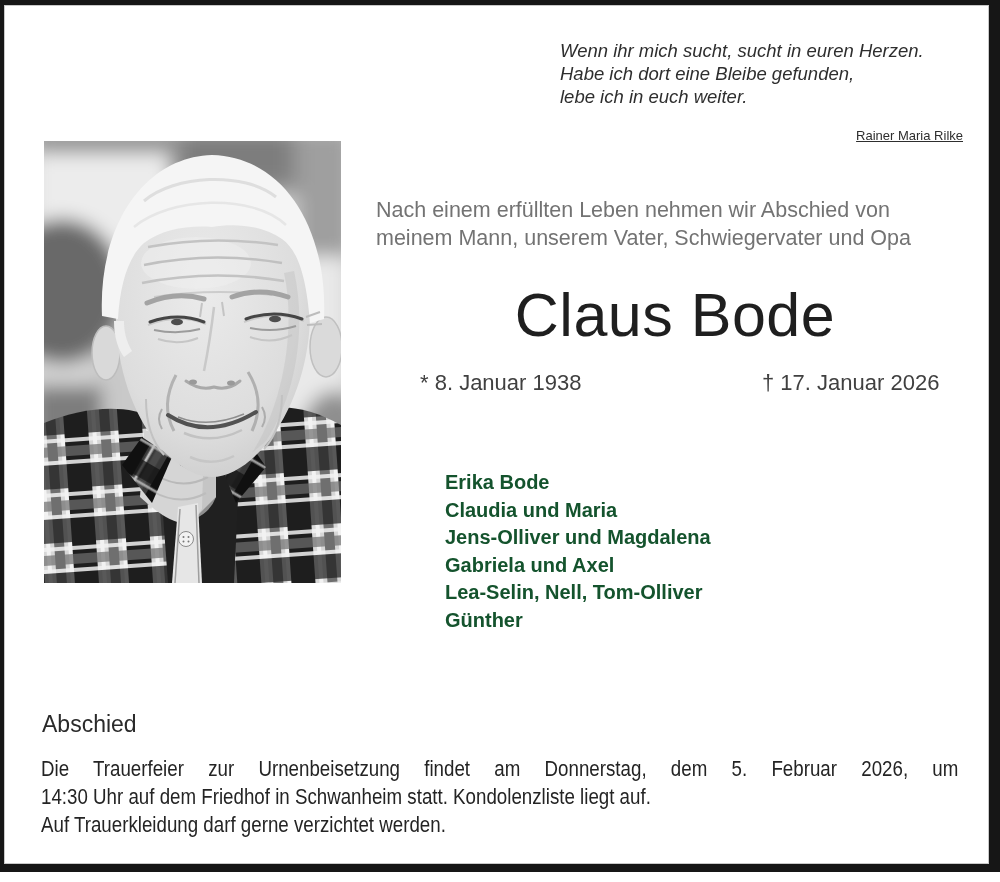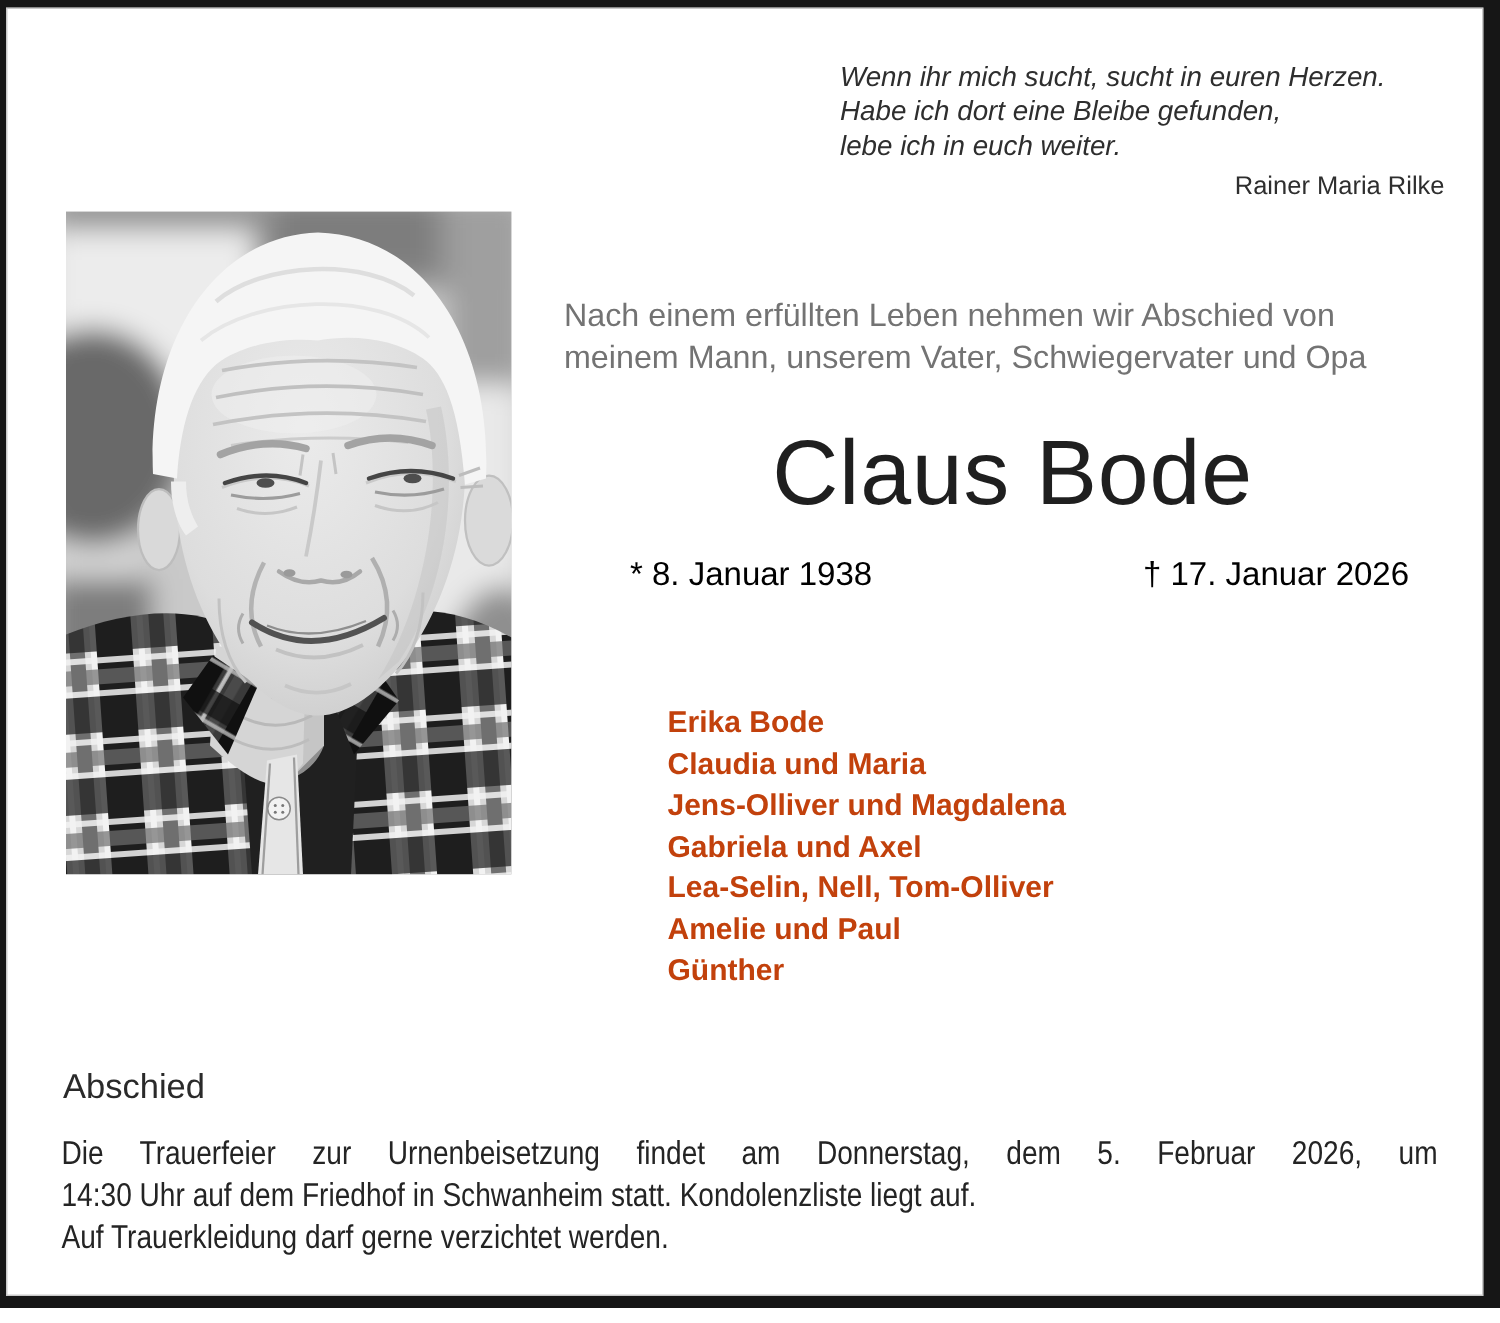--- a/index.html
+++ b/index.html
@@ -5,32 +5,32 @@
   html,body{margin:0;padding:0;background:#ffffff;}
   body{font-family:"Liberation Sans","DejaVu Sans",sans-serif;color:#2b2b2b;}
   #page{position:relative;width:1000px;height:872px;background:#ffffff;overflow:hidden;}
   
   #frame{position:absolute;inset:0;border-style:solid;border-color:#161616;
          border-width:5px 11px 8px 4px;box-shadow:inset 0 0 0 1px #c9c9c9;
          pointer-events:none;z-index:50;}
   .abs{position:absolute;}
   
   .quote{left:560px;top:39px;width:403px;font-style:italic;font-size:18.5px;line-height:23px;color:#2e2e2e;}
-  .quote-attrib{margin-top:4px;font-style:normal;text-align:right;font-size:17px;color:#2e2e2e;}
+  .quote-attrib{margin-top:16px;font-style:normal;text-align:right;font-size:13px;color:#2e2e2e;text-decoration:underline;}
   
   .intro{left:376px;top:197px;font-size:21.5px;line-height:27.5px;white-space:nowrap;color:#737373;}
   
   .name{left:378px;top:285px;width:594px;text-align:center;font-size:61px;line-height:1;
         letter-spacing:0.5px;color:#1f1f1f;}
   
-  .dates{left:378px;top:370px;width:594px;height:30px;font-size:22px;color:#000000;}
+  .dates{left:378px;top:370px;width:594px;height:30px;font-size:22px;color:#404040;}
   .birth{position:absolute;left:42px;top:0;white-space:nowrap;}
   .death{position:absolute;left:384px;top:0;white-space:nowrap;}
   
-  .family{left:445px;top:469px;font-weight:bold;font-size:20px;line-height:27.5px;color:#c2410c;white-space:nowrap;}
+  .family{left:445px;top:469px;font-weight:bold;font-size:20px;line-height:27.5px;color:#14532d;white-space:nowrap;}
   
   .city{left:42px;top:711px;font-size:23px;color:#2a2a2a;}
   
   .funeral{left:41px;top:755px;width:1078px;transform:scaleX(0.851);transform-origin:0 0;
            font-size:22px;line-height:28px;color:#242424;}
   .funeral .justify{text-align:justify;text-align-last:justify;}
   .photo{left:44px;top:141px;width:297px;height:442px;overflow:hidden;background:#cfcfcf;}
   .photo svg{display:block;}
 </style>
 </head>
@@ -178,21 +178,20 @@
     <span class="birth">* 8. Januar 1938</span>
     <span class="death">† 17. Januar 2026</span>
   </div>
 
   <div class="abs family">
     <div>Erika Bode</div>
     <div>Claudia und Maria</div>
     <div>Jens-Olliver und Magdalena</div>
     <div>Gabriela und Axel</div>
     <div>Lea-Selin, Nell, Tom-Olliver</div>
-    <div>Amelie und Paul</div>
     <div>Günther</div>
   </div>
 
   <div class="abs city">Abschied</div>
 
   <div class="abs funeral">
     <div class="justify">Die Trauerfeier zur Urnenbeisetzung findet am Donnerstag, dem 5. Februar 2026, um</div>
     <div>14:30 Uhr auf dem Friedhof in Schwanheim statt. Kondolenzliste liegt auf.</div>
     <div>Auf Trauerkleidung darf gerne verzichtet werden.</div>
   </div>

